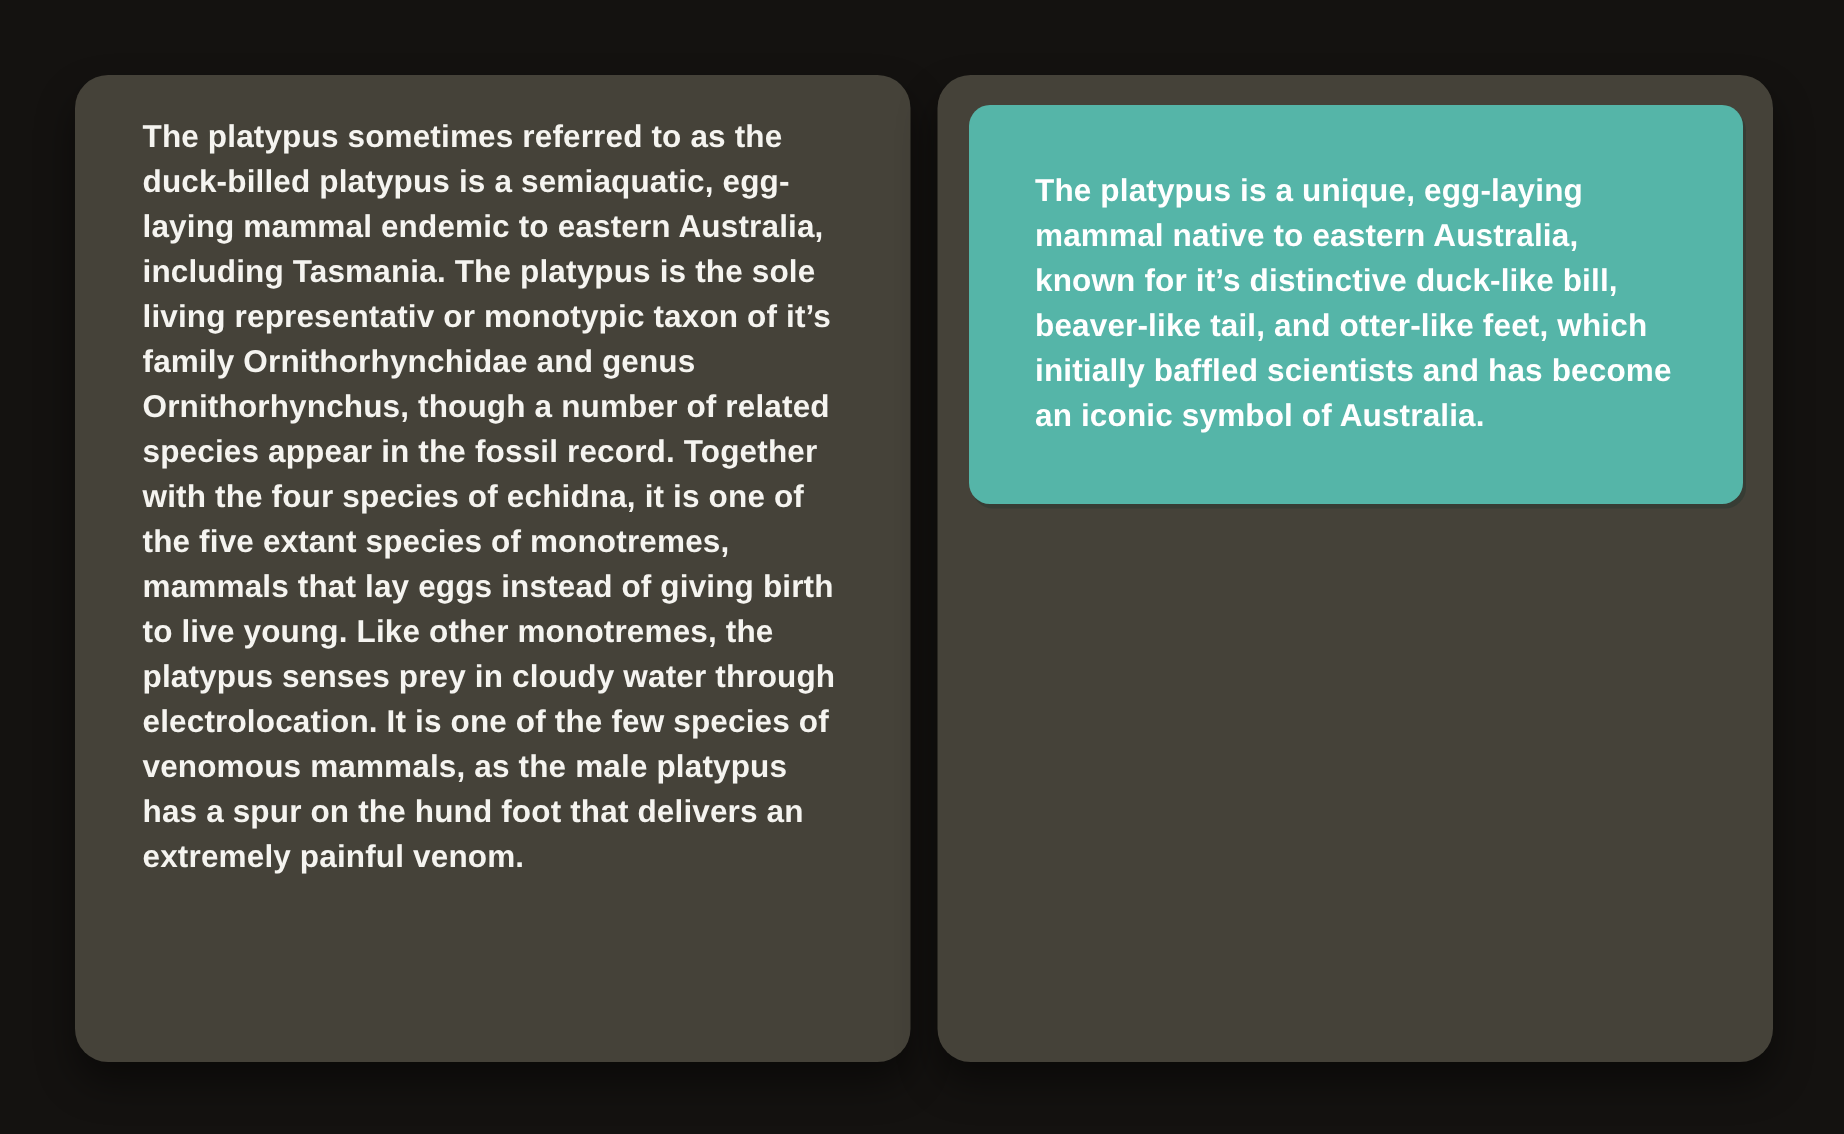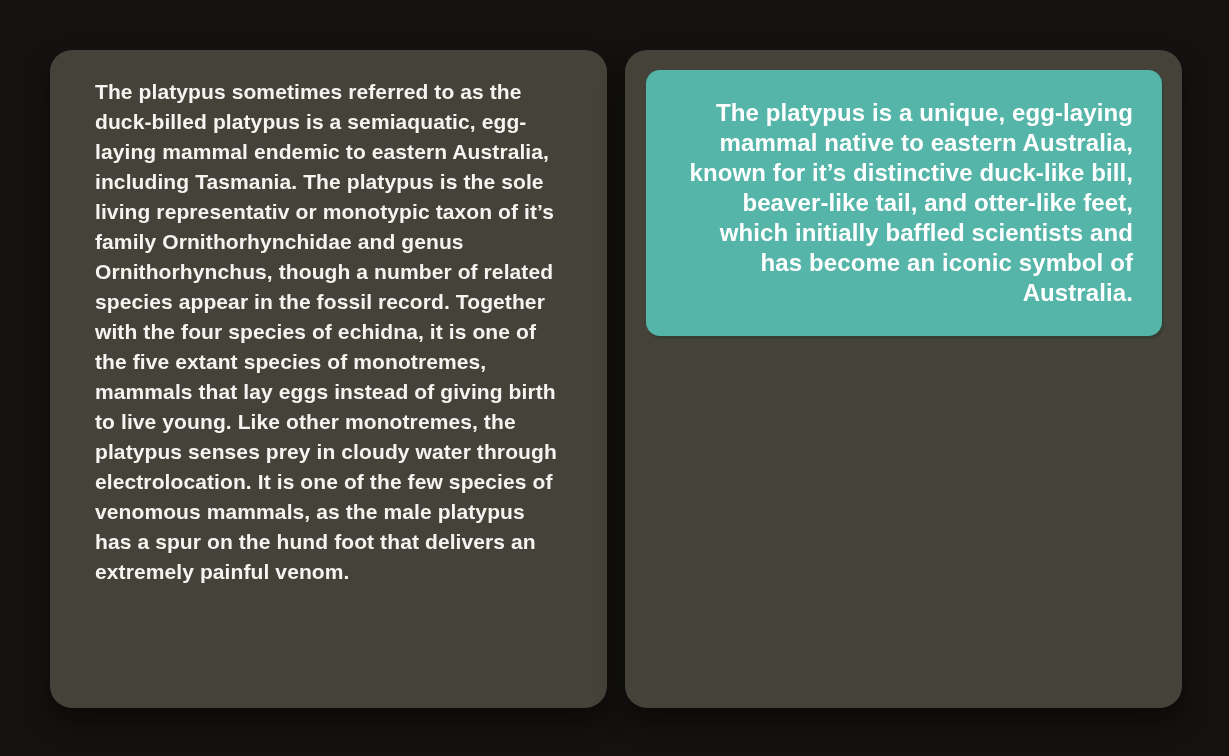--- a/index.html
+++ b/index.html
@@ -52,27 +52,26 @@
     left: 21px;
     top: 20px;
     width: 516px;
     min-height: 238px;
     background: var(--card);
     border-radius: 14px;
     padding: 28px 29px 28px 29px;
     box-shadow: 2px 3px 0 rgba(15, 45, 40, 0.25);
   }
   .summary-text {
-    margin: 0;
+    margin: 15px;
     color: var(--text-on-card);
-    font-size: 24px;
+    font-size: 21px;
     line-height: 30px;
     font-weight: 600;
     letter-spacing: 0.1px;
-    text-align: right;
   }
 </style>
 </head>
 <body>
 
 <div class="canvas">
 
   <section class="panel panel-left">
     <p class="source-text">The platypus sometimes referred to as the duck-billed platypus is a semiaquatic, egg-laying mammal endemic to eastern Australia, including Tasmania. The platypus is the sole living representativ or monotypic taxon of it’s family Ornithorhynchidae and genus Ornithorhynchus, though a number of related species appear in the fossil record. Together with the four species of echidna, it is one of the five extant species of monotremes, mammals that lay eggs instead of giving birth to live young. Like other monotremes, the platypus senses prey in cloudy water through electrolocation. It is one of the few species of venomous mammals, as the male platypus has a spur on the hund foot that delivers an extremely painful venom.</p>
   </section>

